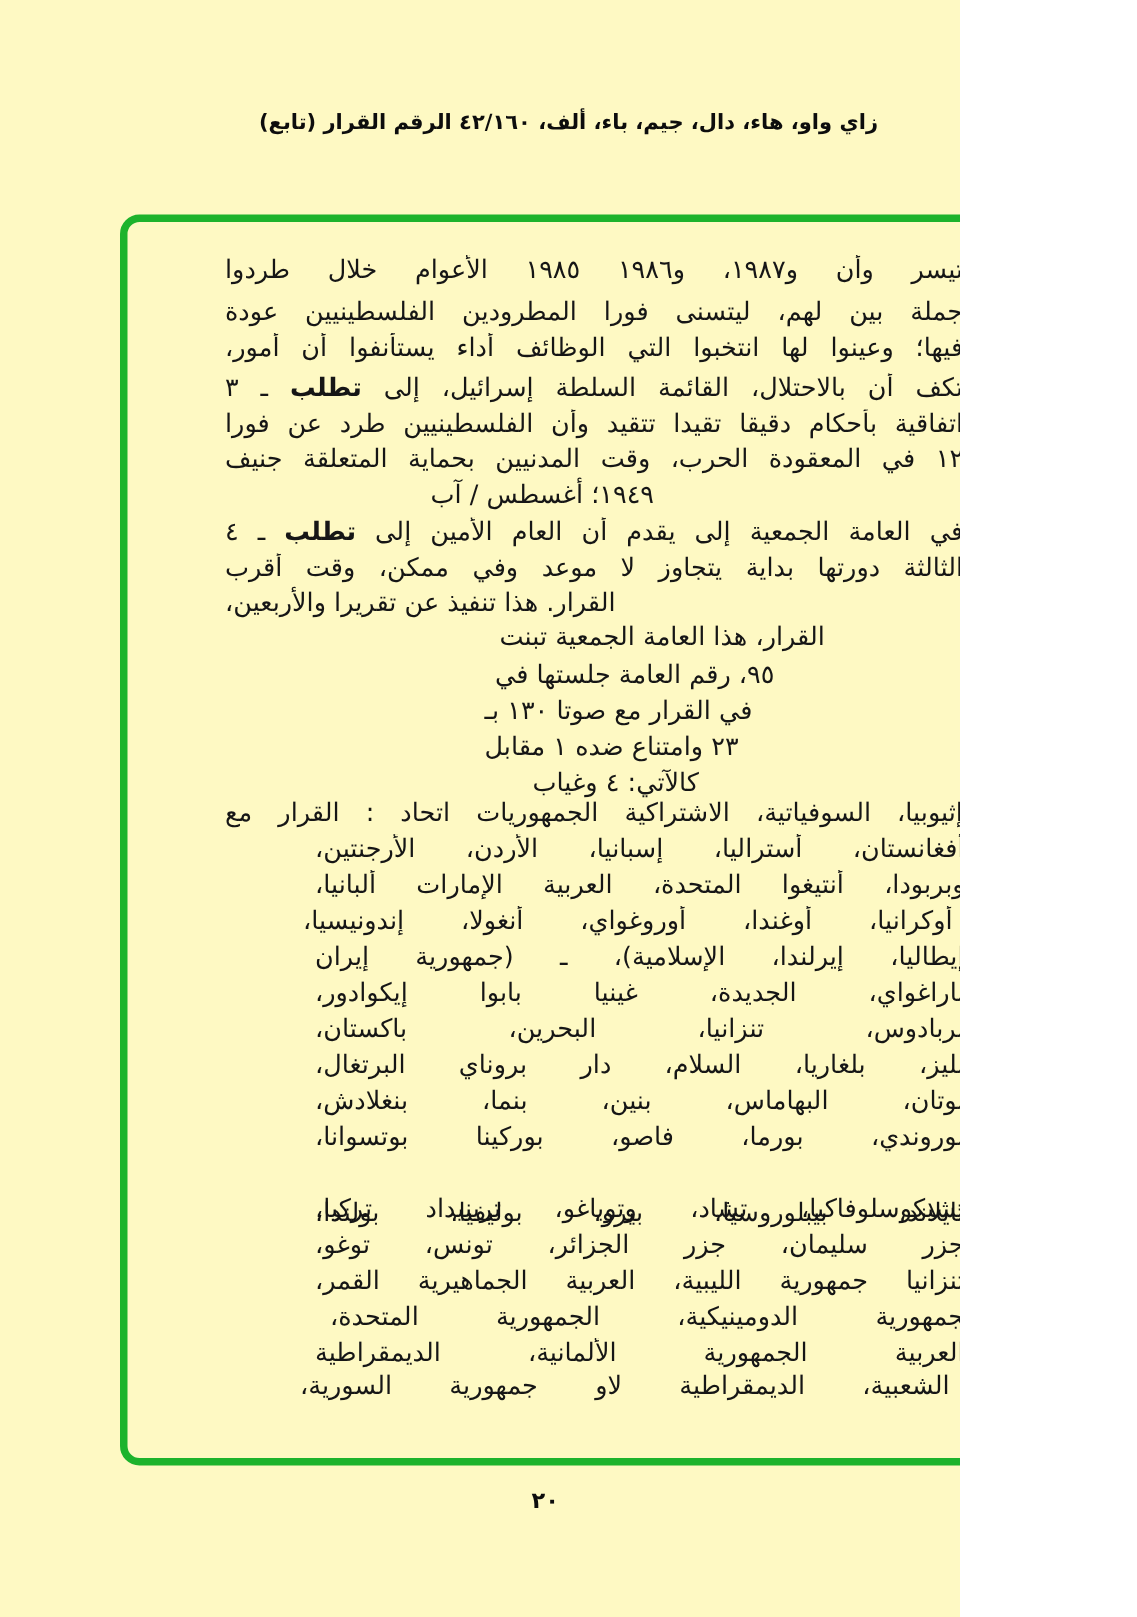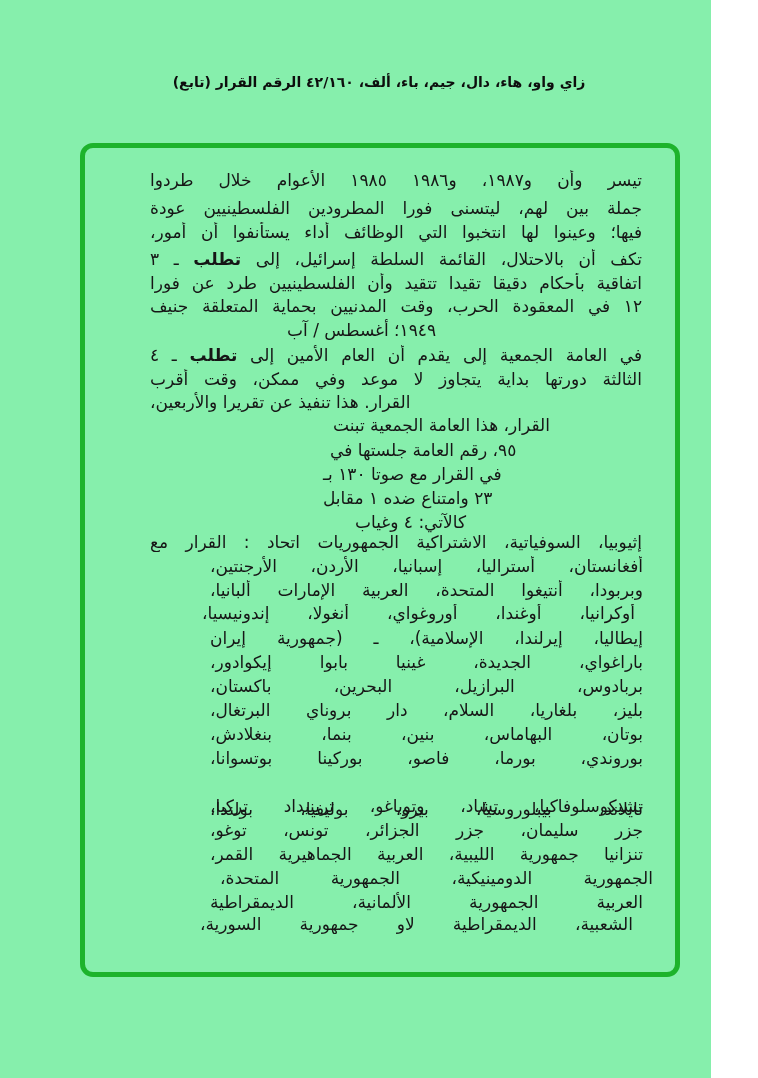--- a/index.html
+++ b/index.html
@@ -1,17 +1,17 @@
 <!DOCTYPE html>
 <html lang="ar"><head>
 <meta charset="utf-8">
 <style>
   html,body{margin:0;padding:0;background:#ffffff;}
   .page{
-    position:relative;width:711px;height:1078px;background:#86efac;overflow:hidden;
+    position:relative;width:640px;height:1078px;background:#fef9c3;overflow:hidden;
     font-family:"DejaVu Sans",sans-serif;color:#161616;
   }
   .hline{position:absolute;left:0;width:758px;text-align:center;font-weight:bold;color:#0d0d0d;}
   .hline.caption{top:74px;font-size:14px;letter-spacing:0;}
   .hline.source{top:101px;font-size:10.5px;direction:rtl;}
   .frame{
     position:absolute;left:80px;top:143px;width:590px;height:824px;
     border:5px solid #1DB32C;border-radius:13px;background:transparent;
   }
   .line{
@@ -50,27 +50,28 @@
       <div class="line" style="top: 440px; left: 330px;"><span dir="rtl">في</span> <span dir="rtl">جلستها</span> <span dir="rtl">العامة</span> <span dir="rtl">رقم</span> <span dir="rtl">٩٥،</span></div>
       <div class="line" style="top: 464px; left: 323px;"><span dir="rtl">بـ</span> <span dir="rtl">١٣٠</span> <span dir="rtl">صوتا</span> <span dir="rtl">مع</span> <span dir="rtl">القرار</span> <span dir="rtl">في</span></div>
       <div class="line" style="top: 488px; left: 323px;"><span dir="rtl">مقابل</span> <span dir="rtl">١</span> <span dir="rtl">ضده</span> <span dir="rtl">وامتناع</span> <span dir="rtl">٢٣</span></div>
       <div class="line" style="top: 512px; left: 355px;"><span dir="rtl">وغياب</span> <span dir="rtl">٤</span> <span dir="rtl">كالآتي:</span></div>
       <div class="line j" style="top: 532px; left: 150px; width: 492px;"><span dir="rtl">مع</span> <span dir="rtl">القرار</span> <span dir="rtl">:</span> <span dir="rtl">اتحاد</span> <span dir="rtl">الجمهوريات</span> <span dir="rtl">الاشتراكية</span> <span dir="rtl">السوفياتية،</span> <span dir="rtl">إثيوبيا،</span></div>
       <div class="line j" style="top: 556px; left: 210px; width: 433px;"><span dir="rtl">الأرجنتين،</span> <span dir="rtl">الأردن،</span> <span dir="rtl">إسبانيا،</span> <span dir="rtl">أستراليا،</span> <span dir="rtl">أفغانستان،</span></div>
       <div class="line j" style="top: 580px; left: 210px; width: 433px;"><span dir="rtl">ألبانيا،</span> <span dir="rtl">الإمارات</span> <span dir="rtl">العربية</span> <span dir="rtl">المتحدة،</span> <span dir="rtl">أنتيغوا</span> <span dir="rtl">وبربودا،</span></div>
       <div class="line j" style="top: 604px; left: 202px; width: 433px; font-family: Liberation Serif, serif;"><span dir="rtl">إندونيسيا،</span> <span dir="rtl">أنغولا،</span> <span dir="rtl">أوروغواي،</span> <span dir="rtl">أوغندا،</span> <span dir="rtl">أوكرانيا،</span></div>
       <div class="line j" style="top: 628px; left: 210px; width: 433px;"><span dir="rtl">إيران</span> <span dir="rtl">(جمهورية</span> <span dir="rtl">ـ</span> <span dir="rtl">الإسلامية)،</span> <span dir="rtl">إيرلندا،</span> <span dir="rtl">إيطاليا،</span></div>
       <div class="line j" style="top: 652px; left: 210px; width: 433px;"><span dir="rtl">إيكوادور،</span> <span dir="rtl">بابوا</span> <span dir="rtl">غينيا</span> <span dir="rtl">الجديدة،</span> <span dir="rtl">باراغواي،</span></div>
-      <div class="line j" style="top: 676px; left: 210px; width: 433px;"><span dir="rtl">باكستان،</span> <span dir="rtl">البحرين،</span> <span dir="rtl">البرازيل،</span> <span dir="rtl">بربادوس،</span></div>
+      <div class="line j" style="top: 676px; left: 210px; width: 433px;"><span dir="rtl">باكستان،</span> <span dir="rtl">البحرين،</span> <span dir="rtl">تنزانيا،</span> <span dir="rtl">بربادوس،</span></div>
       <div class="line j" style="top: 700px; left: 210px; width: 433px;"><span dir="rtl">البرتغال،</span> <span dir="rtl">بروناي</span> <span dir="rtl">دار</span> <span dir="rtl">السلام،</span> <span dir="rtl">بلغاريا،</span> <span dir="rtl">بليز،</span></div>
       <div class="line j" style="top: 724px; left: 210px; width: 433px;"><span dir="rtl">بنغلادش،</span> <span dir="rtl">بنما،</span> <span dir="rtl">بنين،</span> <span dir="rtl">البهاماس،</span> <span dir="rtl">بوتان،</span></div>
       <div class="line j" style="top: 748px; left: 210px; width: 433px;"><span dir="rtl">بوتسوانا،</span> <span dir="rtl">بوركينا</span> <span dir="rtl">فاصو،</span> <span dir="rtl">بورما،</span> <span dir="rtl">بوروندي،</span></div>
       <div class="line j" style="top: 772px; left: 210px; width: 433px; margin-top: 27px;"><span dir="rtl">بولندا،</span> <span dir="rtl">بوليفيا،</span> <span dir="rtl">بيرو،</span> <span dir="rtl">بيبلوروسيا،</span> <span dir="rtl">تايلاند،</span></div>
       <div class="line j" style="top: 796px; left: 210px; width: 433px;"><span dir="rtl">تركيا،</span> <span dir="rtl">ترينيداد</span> <span dir="rtl">وتوباغو،</span> <span dir="rtl">تشاد،</span> <span dir="rtl">تشيكوسلوفاكيا،</span></div>
       <div class="line j" style="top: 820px; left: 210px; width: 433px;"><span dir="rtl">توغو،</span> <span dir="rtl">تونس،</span> <span dir="rtl">الجزائر،</span> <span dir="rtl">جزر</span> <span dir="rtl">سليمان،</span> <span dir="rtl">جزر</span></div>
       <div class="line j" style="top: 844px; left: 210px; width: 433px;"><span dir="rtl">القمر،</span> <span dir="rtl">الجماهيرية</span> <span dir="rtl">العربية</span> <span dir="rtl">الليبية،</span> <span dir="rtl">جمهورية</span> <span dir="rtl">تنزانيا</span></div>
       <div class="line j" style="top: 868px; left: 210px; width: 433px; margin-left: 10px;"><span dir="rtl">المتحدة،</span> <span dir="rtl">الجمهورية</span> <span dir="rtl">الدومينيكية،</span> <span dir="rtl">الجمهورية</span></div>
       <div class="line j" style="top: 892px; left: 210px; width: 433px;"><span dir="rtl">الديمقراطية</span> <span dir="rtl">الألمانية،</span> <span dir="rtl">الجمهورية</span> <span dir="rtl">العربية</span></div>
       <div class="line j" style="top: 914px; left: 200px; width: 433px;"><span dir="rtl">السورية،</span> <span dir="rtl">جمهورية</span> <span dir="rtl">لاو</span> <span dir="rtl">الديمقراطية</span> <span dir="rtl">الشعبية،</span></div>
     </div>
 
+  <div class="pageno">٢٠</div>
 
 </div>
 
 </body></html>

